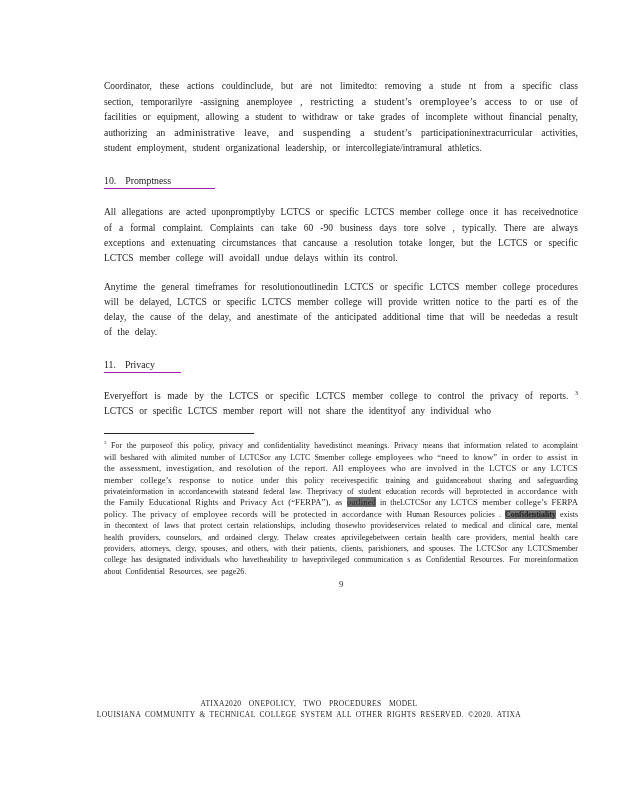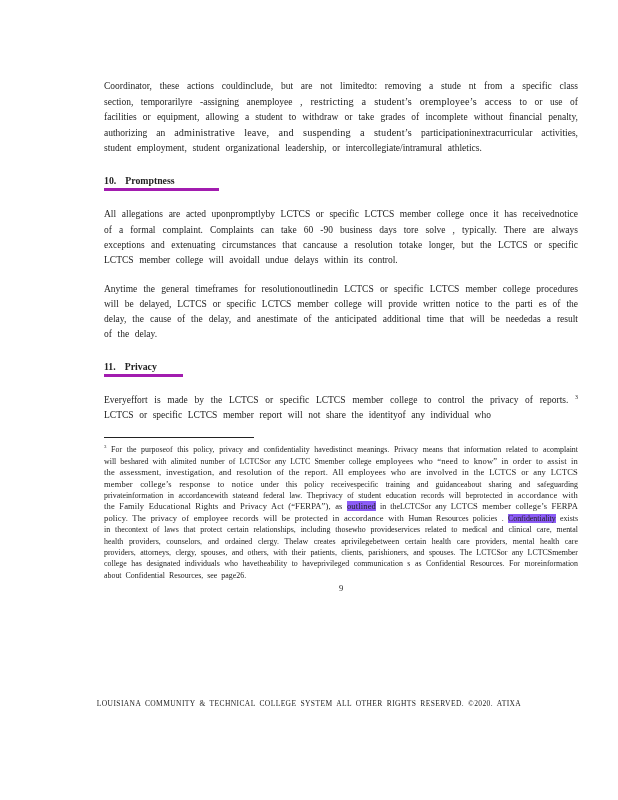--- a/index.html
+++ b/index.html
@@ -31,28 +31,28 @@
   .body-para {
     font-size: 9.5px;
     line-height: 15.1px;
     text-align: justify;
     word-spacing: 3.2px;
     margin: 0 0 14px 0;
   }
   
   .alt { font-size: 108%; letter-spacing: 0.15px; }
   .sup { vertical-align: super; font-size: 62%; line-height: 0; }
-  .bold { font-weight: 400; }
-  .hl { background: #8b5cf6; }
+  .bold { font-weight: 700; }
+  .hl { background: #737373; }
   .sec-h {
     display: inline-block;
     font-size: 9.8px;
-    font-weight: 700;
+    font-weight: 400;
     margin: 5px 0 16px 0;
-    border-bottom: 3px solid #a21caf;
+    border-bottom: 1px solid #a21caf;
     padding: 0 44px 2px 0;
   }
   .sec-h.short { padding-right: 26px; text-align: center; }
   .h-num { margin-right: 9px; }
   .footnote-block { margin-top: 0; }
   .fn-sep {
     width: 150px;
     border-top: 1px solid #222222;
     margin: 0 0 6px 0;
   }
@@ -103,15 +103,16 @@
 
     <div class="footnote-block">
       <div class="fn-sep"></div>
       <p class="fn-text"><span class="sup">3</span><span> For the purposeof this policy, privacy and confidentiality havedistinct meanings. Privacy means that information related to acomplaint will beshared with alimited number of LCTCSor any LCTC Smember college </span><span class="alt">employees who “need to know” in order to assist in the assessment, investigation, and resolution of the report. All employees who are involved in the LCTCS or any LCTCS member college’s response to notice </span><span>under this policy receivespecific training and guidanceabout sharing and safeguarding privateinformation in accordancewith stateand federal law. Theprivacy of student education records will beprotected in </span><span class="alt">accordance with the Family Educational Rights and Privacy Act (“FERPA”), as </span><span class="alt hl">outlined</span><span> in theLCTCSor any </span><span class="alt">LCTCS member college’s FERPA policy. The privacy of employee records will be protected in accordance with </span><span>Human Resources policies . </span><span class="bold hl">Confidentiality</span><span> exists in thecontext of laws that protect certain relationships, including thosewho provideservices related to medical and clinical care, mental health providers, counselors, and ordained clergy. Thelaw creates aprivilegebetween certain health care providers, mental health care providers, attorneys, clergy, spouses, and others, with their patients, clients, parishioners, and spouses. The LCTCSor any LCTCSmember college has designated individuals who havetheability to haveprivileged communication s as Confidential Resources. For moreinformation about Confidential Resources, see page26.</span></p>
     </div>
 
     <div class="page-num">9</div>
   </div>
 
   <div class="footer">
+    <div class="footer-line1">ATIXA2020 ONEPOLICY, TWO PROCEDURES MODEL</div>
     <div class="footer-line3">LOUISIANA COMMUNITY &amp; TECHNICAL COLLEGE SYSTEM ALL OTHER RIGHTS RESERVED. ©2020. ATIXA</div>
   </div>
 </div>
 
 </body></html>

